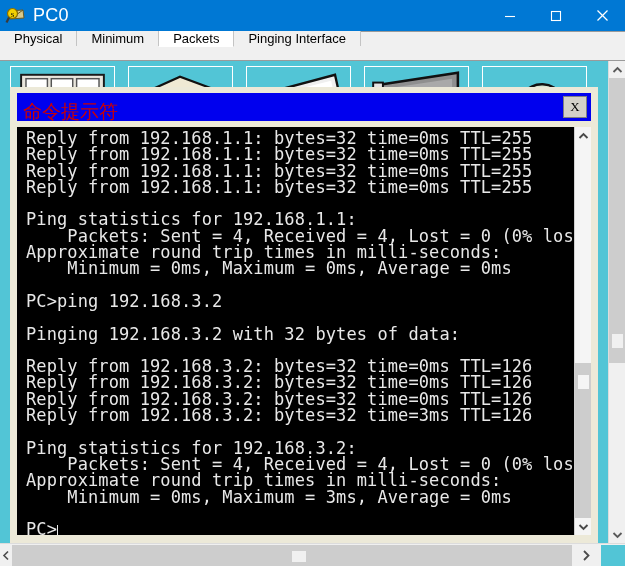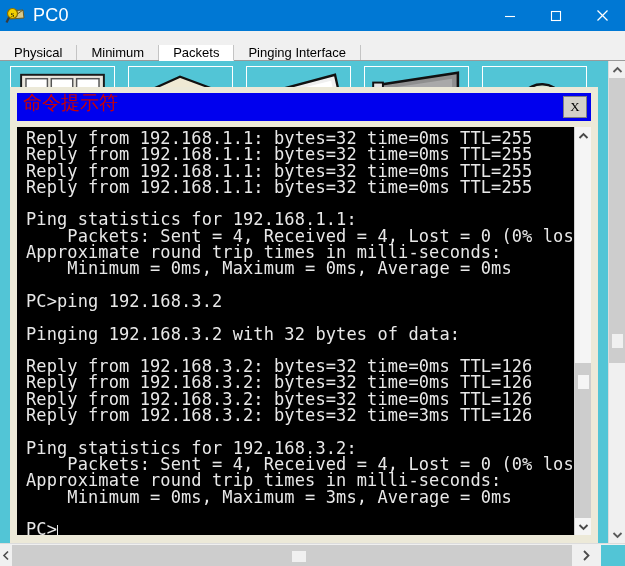--- a/index.html
+++ b/index.html
@@ -66,21 +66,21 @@
   
   #tabstrip {
     position: absolute;
     left: 0; top: 31px;
     width: 625px;
     height: 30px;
     background: #f0f0f0;
     border-bottom: 1px solid #9a9a9a;
     box-sizing: border-box;
     display: flex;
-    align-items: flex-end;
+    align-items: flex-start;
   }
   .tab {
     padding: 0 14px;
     display: flex;
     align-items: center;
     justify-content: center;
     font-size: 13px;
     color: #000000;
     background: #f0f0f0;
     border-right: 1px solid #c4c4c4;
@@ -214,21 +214,21 @@
     overflow: hidden;
   }
   #cmd-titlebar {
     position: absolute;
     left: 7px; top: 6px;
     width: 574px;
     height: 28px;
     background: #0000ee;
     box-sizing: border-box;
     display: flex;
-    align-items: flex-start;
+    align-items: flex-end;
   }
   #cmd-title-text {
     color: #cc0000;
     font-size: 19px;
     font-family: "DejaVu Sans", sans-serif;
     margin-left: 6px;
     line-height: 1;
     white-space: nowrap;
   }
   #cmd-close-btn {

